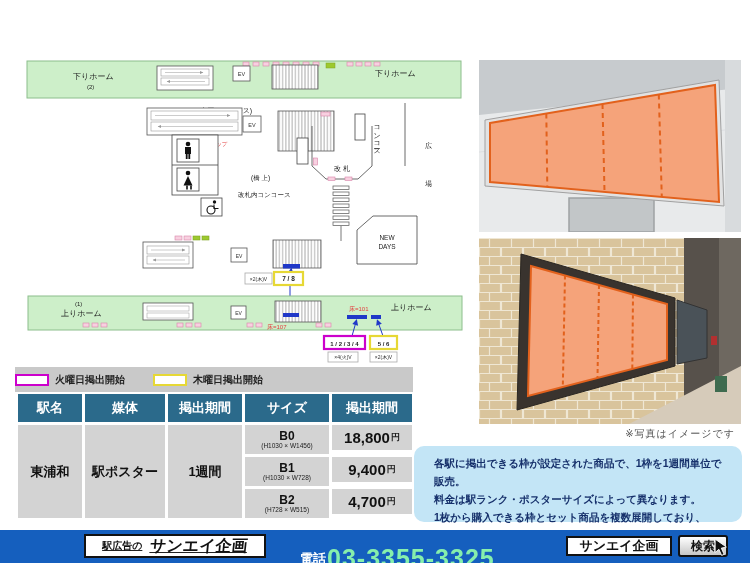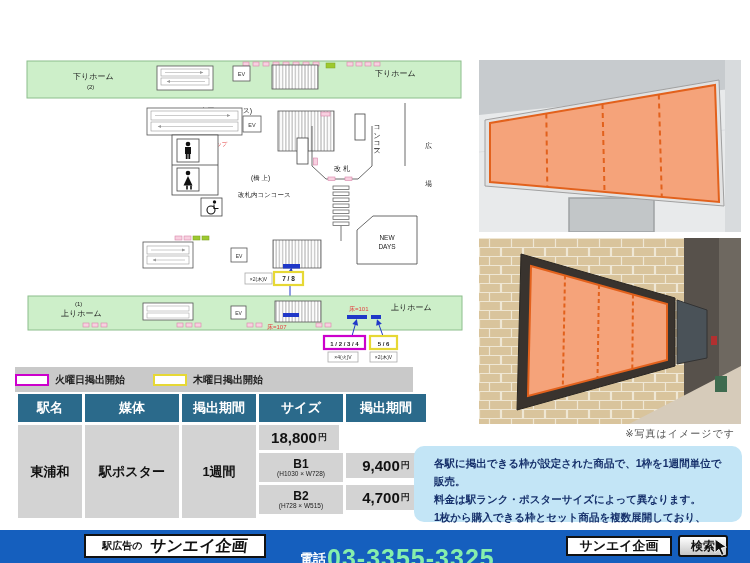--- a/index.html
+++ b/index.html
@@ -24,41 +24,41 @@
   .legend-title{background:#20637A;color:#fff;height:25px;display:flex;align-items:center;
                 padding:0 10px;margin-right:16px;font-weight:bold;}
   .swatch{display:inline-block;width:30px;height:8px;background:#fff;margin:0 6px 0 0;}
   .swatch.mag{border:2.5px solid #CC00CC;}
   .swatch.yel{border:2.5px solid #E6D835;margin-left:28px;}
   
   .price-table{position:absolute;left:18px;top:394px;width:408px;}
   .trow{display:flex;gap:3px;}
   .th{background:#2B6A8B;color:#fff;font-size:13px;font-weight:bold;height:28px;
       display:flex;align-items:center;justify-content:center;}
-  .c1{width:64px;} .c2{width:94px;} .c3{width:74px;} .c4{width:84px;} .c5{width:80px;}
+  .c1{width:64px;} .c2{width:80px;} .c3{width:74px;} .c4{width:84px;} .c5{width:80px;}
   .tbody{display:flex;gap:3px;margin-top:3px;}
   .cell{background:#D3D3D3;display:flex;align-items:center;justify-content:center;}
   .merged{height:93px;font-size:13px;font-weight:bold;color:#111;}
   .sp-col{display:flex;flex-direction:column;gap:3px;}
   .sp-row{display:flex;gap:3px;}
   .size-cell{width:84px;height:29px;flex-direction:column;line-height:1;}
   .size-name{font-size:12px;font-weight:bold;color:#111;}
   .size-dims{font-size:6.5px;color:#222;margin-top:1px;}
   .price-cell{width:80px;height:25px;}
   .price{font-size:15px;font-weight:bold;color:#111;}
   .yen{font-size:9px;font-weight:bold;margin-left:1px;}
   
   .info-box{position:absolute;left:414px;top:446px;width:328px;height:76px;background:#C3E5F6;
             border-radius:10px;padding:8px 20px;box-sizing:border-box;
             font-size:10.5px;font-weight:bold;color:#16306B;line-height:1.72;}
   
   .footer{position:absolute;left:0;top:530px;width:750px;height:33px;background:#155FBE;}
   .logo-box{position:absolute;left:84px;top:4px;width:182px;height:24px;background:#fff;
             border:2px solid #111;box-sizing:border-box;display:flex;align-items:center;
-            justify-content:center;gap:8px;}
+            justify-content:center;gap:8px;text-decoration:underline;}
   .logo-prefix{font-size:10px;font-weight:bold;color:#111;}
   .logo-name{font-size:16px;font-weight:800;color:#111;transform:skewX(-6deg);}
   .phone{position:absolute;left:300px;top:14px;height:29px;display:flex;align-items:center;gap:1px;}
   .phone-label{color:#fff;font-size:13px;font-weight:bold;}
   .phone-number{color:#86efac;font-size:25px;font-weight:800;letter-spacing:1px;}
   .search-box{position:absolute;left:566px;top:6px;width:106px;height:20px;background:#fff;
               border:2px solid #111;box-sizing:border-box;display:flex;align-items:center;
               justify-content:center;font-size:13px;font-weight:800;color:#111;}
   .search-button{position:absolute;left:678px;top:5px;width:50px;height:22px;
                  background:linear-gradient(#ffffff,#c6c6c6);border:2px solid #111;border-radius:3px;
@@ -342,20 +342,24 @@
       <div class="th c3">掲出期間</div>
       <div class="th c4">サイズ</div>
       <div class="th c5">掲出期間</div>
     </div>
     <div class="tbody">
       <div class="cell merged c1">東浦和</div>
       <div class="cell merged c2">駅ポスター</div>
       <div class="cell merged c3">1週間</div>
       <div class="sp-col">
         <div class="sp-row">
+          <div class="cell size-cell">
+            <div class="size-name">B0</div>
+            <div class="size-dims">(H1030 × W1456)</div>
+          </div>
           <div class="cell price-cell">
             <span class="price">18,800</span>
               <span class="yen">円</span>
           </div>
         </div>
         <div class="sp-row">
           <div class="cell size-cell">
             <div class="size-name">B1</div>
             <div class="size-dims">(H1030 × W728)</div>
           </div>

